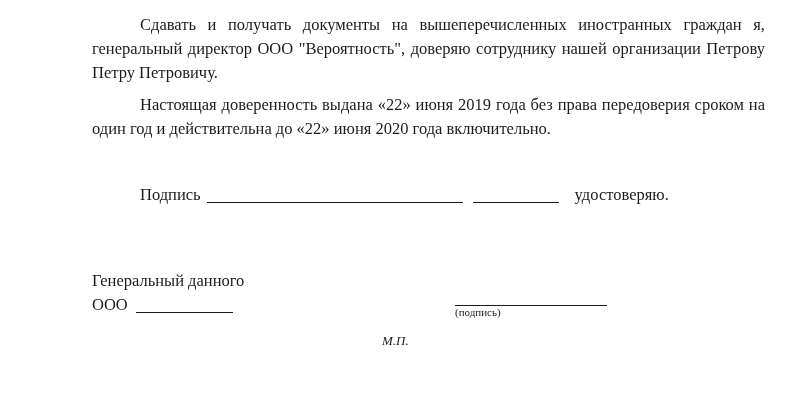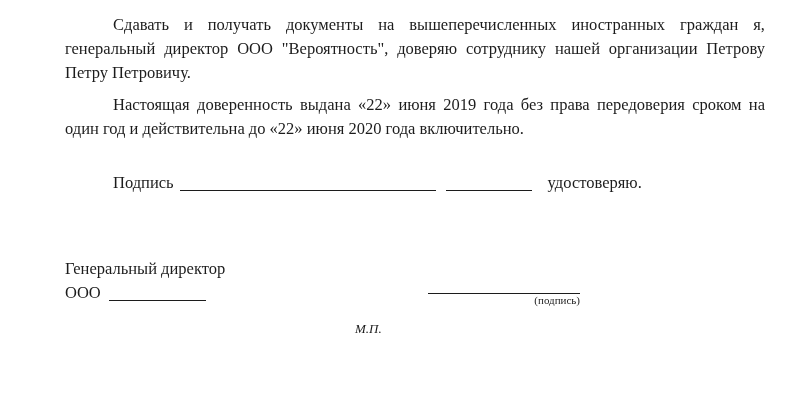--- a/index.html
+++ b/index.html
@@ -1,60 +1,60 @@
 <!DOCTYPE html>
 <html><head>
 <meta charset="utf-8">
 <style>
   html, body { margin: 0; padding: 0; background: #ffffff; }
   .page {
     position: relative;
     width: 800px;
     height: 402px;
     box-sizing: border-box;
-    padding: 13px 35px 0 65px;
+    padding: 13px 35px 0 92px;
     background: #ffffff;
     font-family: "Liberation Serif", "DejaVu Serif", serif;
     font-size: 16.5px;
     line-height: 24px;
     color: #1c1c1c;
     overflow: hidden;
   }
   .para {
     margin: 0 0 14px 0;
     text-align: justify;
     text-indent: 48px;
   }
   .para:first-child { margin-bottom: 8px; }
   .blank {
     display: inline-block;
     border-bottom: 1px solid #1c1c1c;
     height: 14px;
     vertical-align: -3px;
   }
   .cert-line {
-    margin-top: 30px;
+    margin-top: 42px;
     text-indent: 48px;
     white-space: nowrap;
   }
   .blank-long  { width: 256px; margin-left: 6px; }
   .blank-short { width: 86px;  margin-left: 10px; margin-right: 16px; }
   .footer {
     position: relative;
     margin-top: 62px;
     height: 58px;
   }
   .footer-left div { line-height: 24px; }
   .company-blank { width: 97px; margin-left: 8px; }
   .footer-mid {
     position: absolute;
     left: 363px;
     top: 19px;
     width: 152px;
-    text-align: right;
+    text-align: left;
   }
   .sig-blank { width: 152px; margin: 0; display: block; height: 17px; }
   .sig-caption {
     font-size: 11px;
     line-height: 13px;
     color: #1c1c1c;
   }
   .footer-right {
     position: absolute;
     left: 547px;
@@ -78,21 +78,21 @@
 
 
   <p class="para">Настоящая доверенность выдана «22» июня 2019 года без права передоверия сроком на один год и действительна до «22» июня 2020 года включительно.</p>
 
   <div class="cert-line">
     <span>Подпись</span><span class="blank blank-long"></span><span class="blank blank-short"></span><span>удостоверяю.</span>
   </div>
 
   <div class="footer">
     <div class="footer-left">
-      <div>Генеральный директор</div>
+      <div>Генеральный данного</div>
       <div>
         <span>ООО</span><span class="blank company-blank"></span>
       </div>
     </div>
 
     <div class="footer-mid">
       <span class="blank sig-blank"></span>
       <div class="sig-caption">(подпись)</div>
     </div>
 

